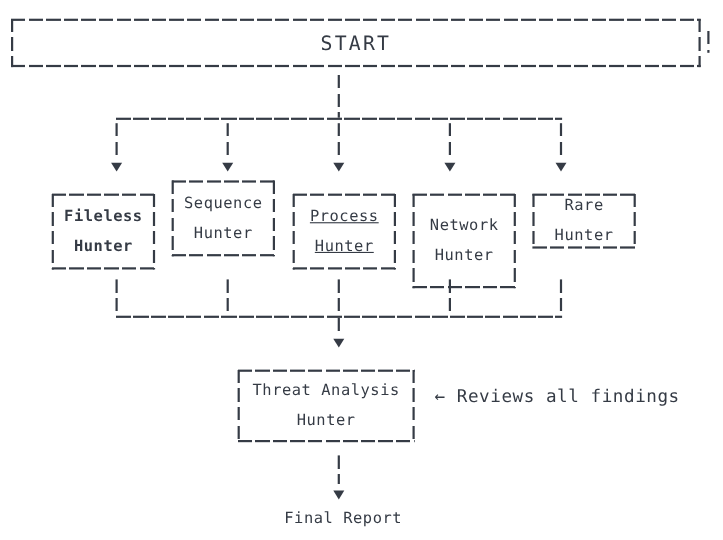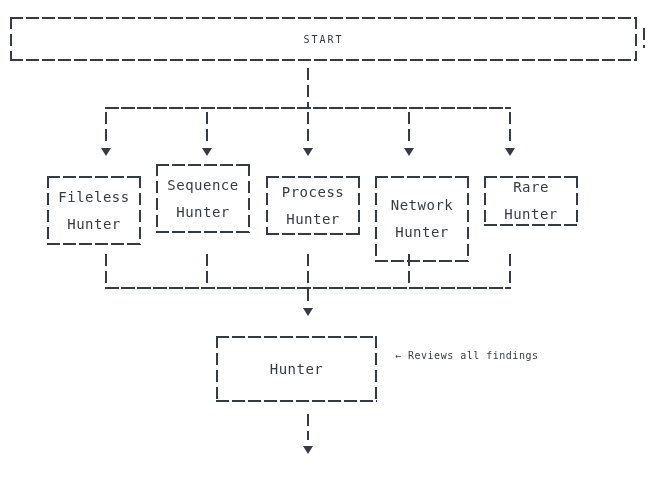--- a/index.html
+++ b/index.html
@@ -30,41 +30,41 @@
     align-items: center;
     justify-content: center;
     text-align: center;
   }
   .label {
     font-size: 14px;
     line-height: 27px;
     letter-spacing: 0.5px;
     white-space: nowrap;
   }
-  .start-label { font-size: 10px; letter-spacing: 2px; text-align: center; }
+  .start-label { font-size: 18px; letter-spacing: 2px; text-align: center; }
   .vline {
     position: absolute;
     width: 2px;
     background-image: repeating-linear-gradient(180deg, var(--ink) 0 12px, transparent 12px 17px);
   }
   .hline {
     position: absolute;
     height: 2px;
     background-image: repeating-linear-gradient(90deg, var(--ink) 0 14px, transparent 14px 16px);
   }
   .arrow {
     position: absolute;
     width: 0; height: 0;
     border-left: 5px solid transparent;
     border-right: 5px solid transparent;
     border-top: 8px solid var(--ink);
   }
   .annotation {
     position: absolute;
-    font-size: 10px;
+    font-size: 16px;
     letter-spacing: 0.5px;
     white-space: nowrap;
   }
   .final {
     position: absolute;
     font-size: 14px;
     letter-spacing: 0.5px;
     text-align: center;
     white-space: nowrap;
   }
@@ -87,29 +87,29 @@
   <div class="vline" style="left:206px; top:112px; height:32px;"></div>
   <div class="vline" style="left:307px; top:112px; height:32px;"></div>
   <div class="vline" style="left:408px; top:112px; height:32px;"></div>
   <div class="vline" style="left:509px; top:112px; height:32px;"></div>
   <div class="arrow" style="left:101px; top:148px;"></div>
   <div class="arrow" style="left:202px; top:148px;"></div>
   <div class="arrow" style="left:303px; top:148px;"></div>
   <div class="arrow" style="left:404px; top:148px;"></div>
   <div class="arrow" style="left:505px; top:148px;"></div>
 
-  <div class="abox" style="left:47px; top:176px; width:94px; height:69px;">
+  <div class="abox" style="left:47px; top:176px; width:94px; height:69px;font-weight:bold;">
     <span class="label">Fileless</span>
     <span class="label">Hunter</span>
   </div>
   <div class="abox" style="left:156px; top:164px; width:94px; height:69px;">
     <span class="label">Sequence</span>
     <span class="label">Hunter</span>
   </div>
-  <div class="abox" style="left:266px; top:176px; width:94px; height:59px;">
+  <div class="abox" style="left:266px; top:176px; width:94px; height:69px;text-decoration:underline;">
     <span class="label">Process</span>
     <span class="label">Hunter</span>
   </div>
   <div class="abox" style="left:375px; top:176px; width:94px; height:86px;">
     <span class="label">Network</span>
     <span class="label">Hunter</span>
   </div>
   <div class="abox" style="left:484px; top:176px; width:94px; height:50px;">
     <span class="label">Rare</span>
     <span class="label">Hunter</span>
@@ -119,21 +119,23 @@
   <div class="vline" style="left:206px; top:254px; height:31px;"></div>
   <div class="vline" style="left:307px; top:254px; height:31px;"></div>
   <div class="vline" style="left:408px; top:254px; height:31px;"></div>
   <div class="vline" style="left:509px; top:254px; height:31px;"></div>
   <div class="hline" style="left:105px; top:287px; width:406px;"></div>
 
   <div class="vline" style="left:307px; top:289px; height:16px;"></div>
   <div class="arrow" style="left:303px; top:308px;"></div>
 
   <div class="abox" style="left:216px; top:336px; width:161px; height:66px;">
+    <span class="label">Threat Analysis</span>
     <span class="label">Hunter</span>
   </div>
   <div class="annotation" style="left:395px; top:350px;">← Reviews all findings</div>
 
   <div class="vline" style="left:307px; top:414px; height:26px;"></div>
   <div class="arrow" style="left:303px; top:446px;"></div>
 
+  <div class="final" style="left:212px; top:463px; width:200px;">Final Report</div>
 
 </div>
 
 </body></html>

